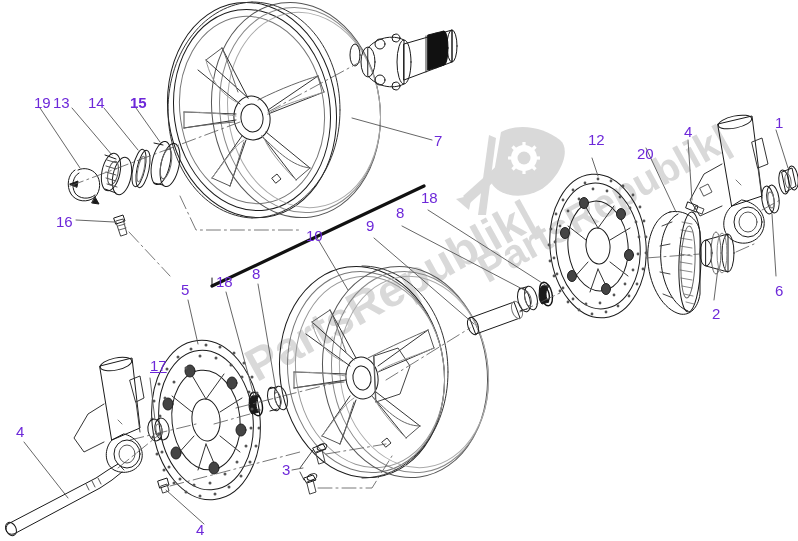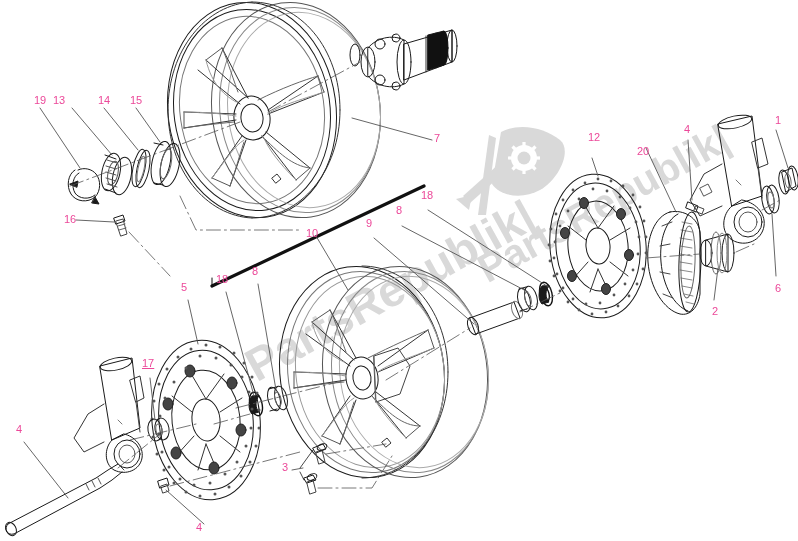--- a/index.html
+++ b/index.html
@@ -1,21 +1,21 @@
 <!DOCTYPE html>
 <html><head>
 <meta charset="utf-8">
 <title>Wheels Parts Diagram</title>
 <style>
   html,body{margin:0;padding:0;background:#fff;}
   body{width:798px;height:541px;overflow:hidden;
        font-family:"Liberation Sans", sans-serif;}
   #stage{position:relative;width:798px;height:541px;background:#ffffff;}
   #stage svg{position:absolute;left:0;top:0;}
-  .lbl{position:absolute;font-size:11px;color:#ec4899;
+  .lbl{position:absolute;font-size:15px;color:#6d28d9;
        font-family:"Liberation Sans", sans-serif;line-height:1;
        letter-spacing:0px;white-space:nowrap;}
   .wm-text{position:absolute;color:#d9d9d9;font-weight:bold;
            font-family:"Liberation Sans", sans-serif;white-space:nowrap;
            user-select:none;}
 </style>
 </head>
 <body>
 
 <div id="stage">
@@ -516,35 +516,35 @@
       <path d="M188,300 L198,344"></path>
       <path d="M150,378 L155,420"></path>
       <path d="M24,442 L68,498"></path>
       <path d="M292,470 L303,468"></path>
       <path d="M204,524 L166,490"></path>
     </g>
   </svg>
 
   <div class="lbl" style="left:34px;top:95px;">19</div>
   <div class="lbl" style="left:53px;top:95px;">13</div>
-  <div class="lbl" style="left:98px;top:95px;">14</div>
-  <div class="lbl" style="left:130px;top:95px;">15</div>
-  <div class="lbl" style="left:64px;top:214px;">16</div>
+  <div class="lbl" style="left:88px;top:95px;">14</div>
+  <div class="lbl" style="left:130px;top:95px;font-weight:bold;">15</div>
+  <div class="lbl" style="left:56px;top:214px;">16</div>
   <div class="lbl" style="left:434px;top:133px;">7</div>
   <div class="lbl" style="left:588px;top:132px;">12</div>
   <div class="lbl" style="left:637px;top:146px;">20</div>
   <div class="lbl" style="left:684px;top:124px;">4</div>
   <div class="lbl" style="left:775px;top:115px;">1</div>
   <div class="lbl" style="left:775px;top:283px;">6</div>
   <div class="lbl" style="left:712px;top:306px;">2</div>
   <div class="lbl" style="left:421px;top:190px;">18</div>
   <div class="lbl" style="left:396px;top:205px;">8</div>
   <div class="lbl" style="left:366px;top:218px;">9</div>
   <div class="lbl" style="left:306px;top:228px;">10</div>
   <div class="lbl" style="left:216px;top:274px;">18</div>
   <div class="lbl" style="left:252px;top:266px;">8</div>
   <div class="lbl" style="left:181px;top:282px;">5</div>
-  <div class="lbl" style="left:142px;top:358px;text-decoration:underline;">17</div>
+  <div class="lbl" style="left:150px;top:358px;text-decoration:underline;">17</div>
   <div class="lbl" style="left:16px;top:424px;">4</div>
   <div class="lbl" style="left:282px;top:462px;">3</div>
   <div class="lbl" style="left:196px;top:522px;">4</div>
 
 </div>
 
 </body></html>

